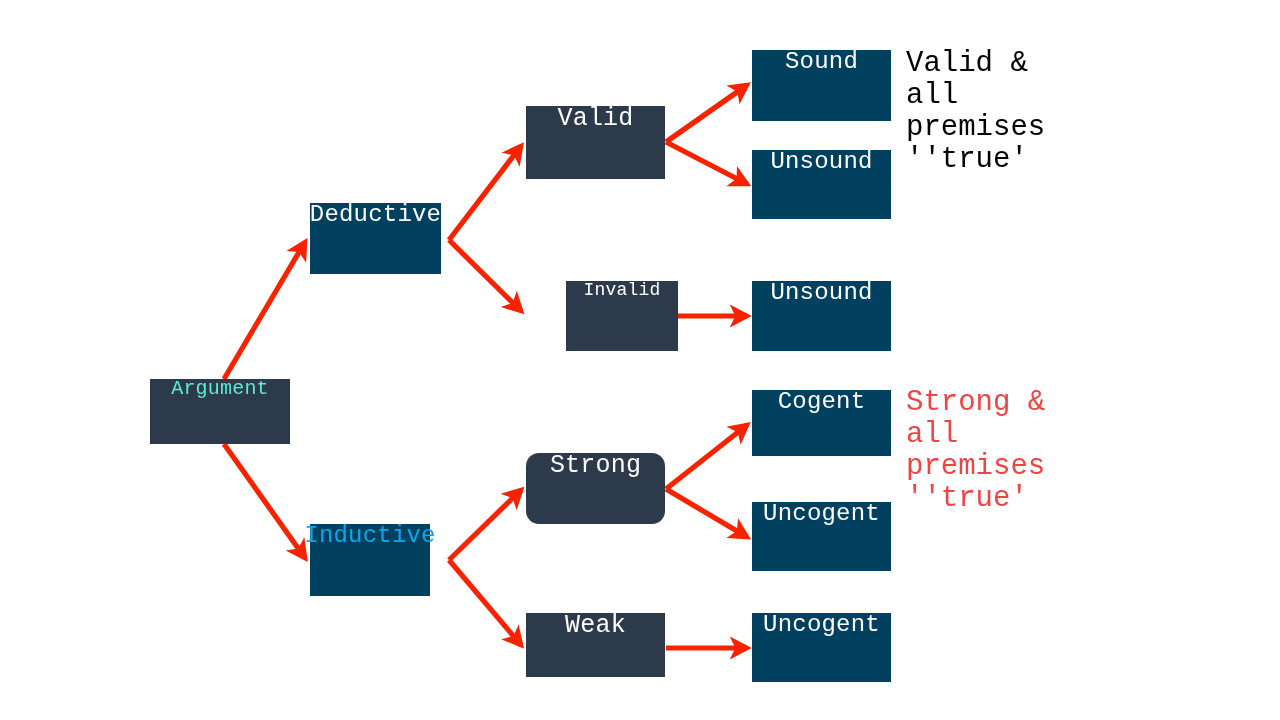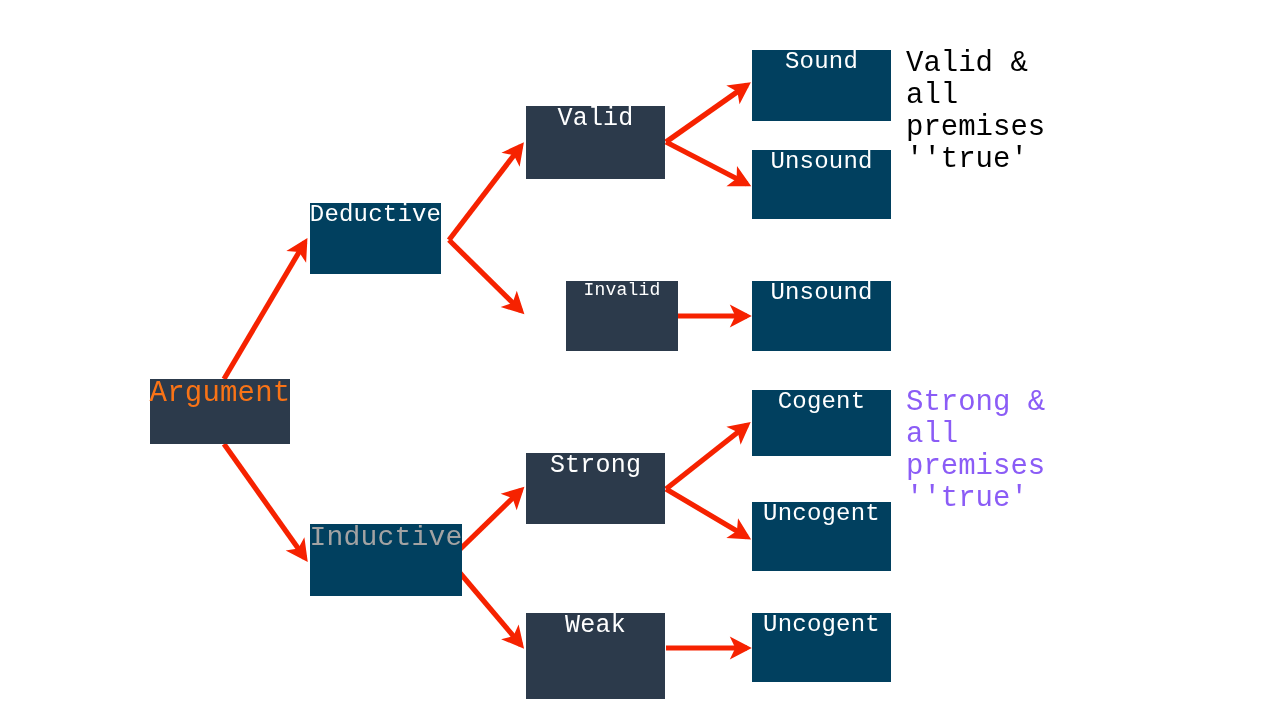--- a/index.html
+++ b/index.html
@@ -105,39 +105,39 @@
       <line x1="449" y1="560" x2="521" y2="645" stroke="#f62200" stroke-width="5.2" marker-end="url(#arrowhead)"></line>
       <line x1="666" y1="142" x2="747" y2="85" stroke="#f62200" stroke-width="5.2" marker-end="url(#arrowhead)"></line>
       <line x1="666" y1="142" x2="747" y2="184" stroke="#f62200" stroke-width="5.2" marker-end="url(#arrowhead)"></line>
       <line x1="666" y1="316" x2="747" y2="316" stroke="#f62200" stroke-width="5.2" marker-end="url(#arrowhead)"></line>
       <line x1="666" y1="489" x2="747" y2="425" stroke="#f62200" stroke-width="5.2" marker-end="url(#arrowhead)"></line>
       <line x1="666" y1="489" x2="747" y2="537" stroke="#f62200" stroke-width="5.2" marker-end="url(#arrowhead)"></line>
       <line x1="666" y1="648" x2="747" y2="648" stroke="#f62200" stroke-width="5.2" marker-end="url(#arrowhead)"></line>
     </svg>
 
   <div id="node-layer">
-      <div class="node dark" style="left: 150px; top: 379px; width: 140px; height: 65px; font-size: 29px; background: rgb(44, 58, 75); color: #f97316;">
+      <div class="node dark" style="left: 150px; top: 379px; width: 140px; height: 65px; font-size: 20px; background: rgb(44, 58, 75); color: #5eead4;">
         <span>Argument</span>
       </div>
       <div class="node blue" style="left: 310px; top: 203px; width: 131px; height: 71px; font-size: 24px; background: rgb(1, 64, 95); color: rgb(255, 255, 255);">
         <span>Deductive</span>
       </div>
-      <div class="node blue" style="left: 310px; top: 524px; width: 152px; height: 72px; font-size: 28px; background: rgb(1, 64, 95); color: #a3a3a3;">
+      <div class="node blue" style="left: 310px; top: 524px; width: 120px; height: 72px; font-size: 24px; background: rgb(1, 64, 95); color: #0ea5e9;">
         <span>Inductive</span>
       </div>
       <div class="node dark" style="left: 526px; top: 106px; width: 139px; height: 73px; font-size: 25px; background: rgb(44, 58, 75); color: rgb(255, 255, 255);">
         <span>Valid</span>
       </div>
       <div class="node dark" style="left: 526px; top: 281px; width: 112px; height: 70px; font-size: 18px; background: rgb(44, 58, 75); color: rgb(255, 255, 255); margin-left: 40px;">
         <span>Invalid</span>
       </div>
-      <div class="node dark" style="left: 526px; top: 453px; width: 139px; height: 71px; font-size: 25px; background: rgb(44, 58, 75); color: rgb(255, 255, 255);">
+      <div class="node dark" style="left: 526px; top: 453px; width: 139px; height: 71px; font-size: 25px; background: rgb(44, 58, 75); color: rgb(255, 255, 255); border-radius: 13px;">
         <span>Strong</span>
       </div>
-      <div class="node dark" style="left: 526px; top: 613px; width: 139px; height: 86px; font-size: 25px; background: rgb(44, 58, 75); color: rgb(255, 255, 255);">
+      <div class="node dark" style="left: 526px; top: 613px; width: 139px; height: 64px; font-size: 25px; background: rgb(44, 58, 75); color: rgb(255, 255, 255);">
         <span>Weak</span>
       </div>
       <div class="node blue" style="left: 752px; top: 50px; width: 139px; height: 71px; font-size: 24px; background: rgb(1, 64, 95); color: rgb(255, 255, 255);">
         <span>Sound</span>
       </div>
       <div class="node blue" style="left: 752px; top: 150px; width: 139px; height: 69px; font-size: 24px; background: rgb(1, 64, 95); color: rgb(255, 255, 255);">
         <span>Unsound</span>
       </div>
       <div class="node blue" style="left: 752px; top: 281px; width: 139px; height: 70px; font-size: 24px; background: rgb(1, 64, 95); color: rgb(255, 255, 255);">
         <span>Unsound</span>
@@ -150,19 +150,19 @@
       </div>
       <div class="node blue" style="left: 752px; top: 613px; width: 139px; height: 69px; font-size: 24px; background: rgb(1, 64, 95); color: rgb(255, 255, 255);">
         <span>Uncogent</span>
       </div>
     </div>
 
   <div id="annotation-layer">
       <div class="annotation" style="left: 906px; top: 48px; width: 165px; color: rgb(0, 0, 0);">Valid &amp; all
 premises
 ''true'</div>
-      <div class="annotation" style="left: 906px; top: 387px; width: 188px; color: #8b5cf6;">Strong &amp; all
+      <div class="annotation" style="left: 906px; top: 387px; width: 188px; color: #ef4444;">Strong &amp; all
 premises
 ''true'</div>
     </div>
 
 
 </div>
 
 </body></html>

